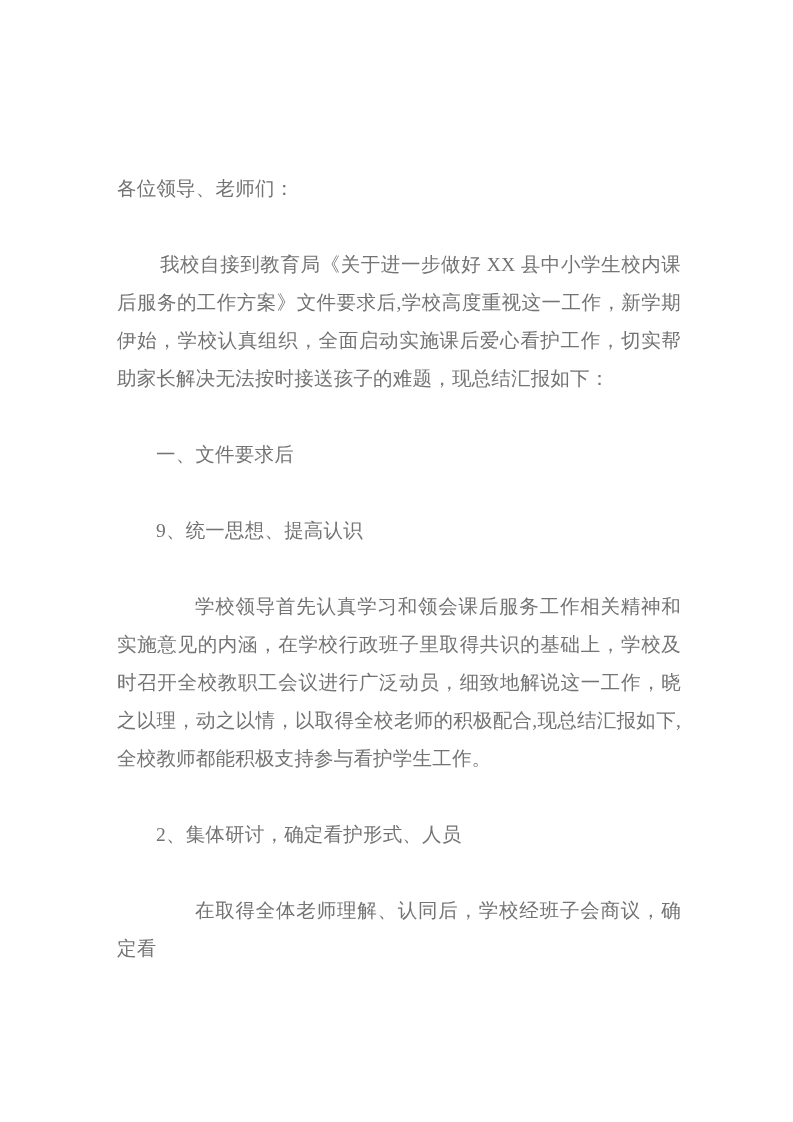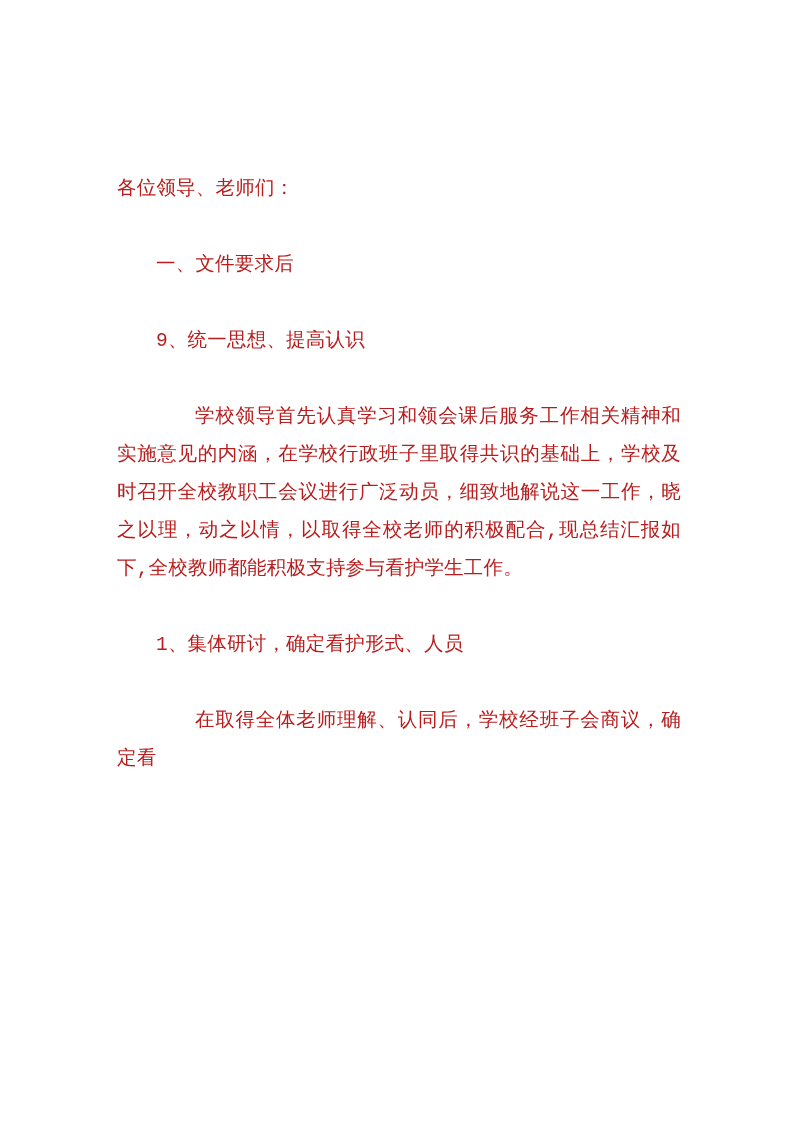--- a/index.html
+++ b/index.html
@@ -21,24 +21,24 @@
 
   .doc-body {
     position: absolute;
     left: 117px;
     top: 170px;
     width: 564px;
   }
 
   
   .para {
-    font-family: Liberation Mono, monospace;
+    font-family: Liberation Serif, serif;
     font-size: 19.5px;
     line-height: 38px;
-    color: #b91c1c;
+    color: #737373;
     text-align: justify;
     text-justify: inter-ideograph;
     margin: 0;
     letter-spacing: 0.2px;
     -webkit-font-smoothing: antialiased;
   }
 
   
   .block {
     margin: 0 0 38px 0;
@@ -74,26 +74,27 @@
 </style>
 </head>
 <body>
 
 <div class="page">
 
   <div class="doc-body">
 
     <p class="para block salutation">各位领导、老师们：</p>
 
+    <p class="para block indent-2">我校自接到教育局《关于进一步做好 XX 县中小学生校内课后服务的工作方案》文件要求后,学校高度重视这一工作，新学期伊始，学校认真组织，全面启动实施课后爱心看护工作，切实帮助家长解决无法按时接送孩子的难题，现总结汇报如下：</p>
 
     <p class="para block heading">一、文件要求后</p>
 
     <p class="para block heading">9、统一思想、提高认识</p>
 
     <p class="para block indent-4">学校领导首先认真学习和领会课后服务工作相关精神和实施意见的内涵，在学校行政班子里取得共识的基础上，学校及时召开全校教职工会议进行广泛动员，细致地解说这一工作，晓之以理，动之以情，以取得全校老师的积极配合,现总结汇报如下,全校教师都能积极支持参与看护学生工作。</p>
 
-    <p class="para block heading">1、集体研讨，确定看护形式、人员</p>
+    <p class="para block heading">2、集体研讨，确定看护形式、人员</p>
 
     <p class="para block indent-4 clipped">在取得全体老师理解、认同后，学校经班子会商议，确定看</p>
 
   </div>
 
 </div>
 
 </body></html>

